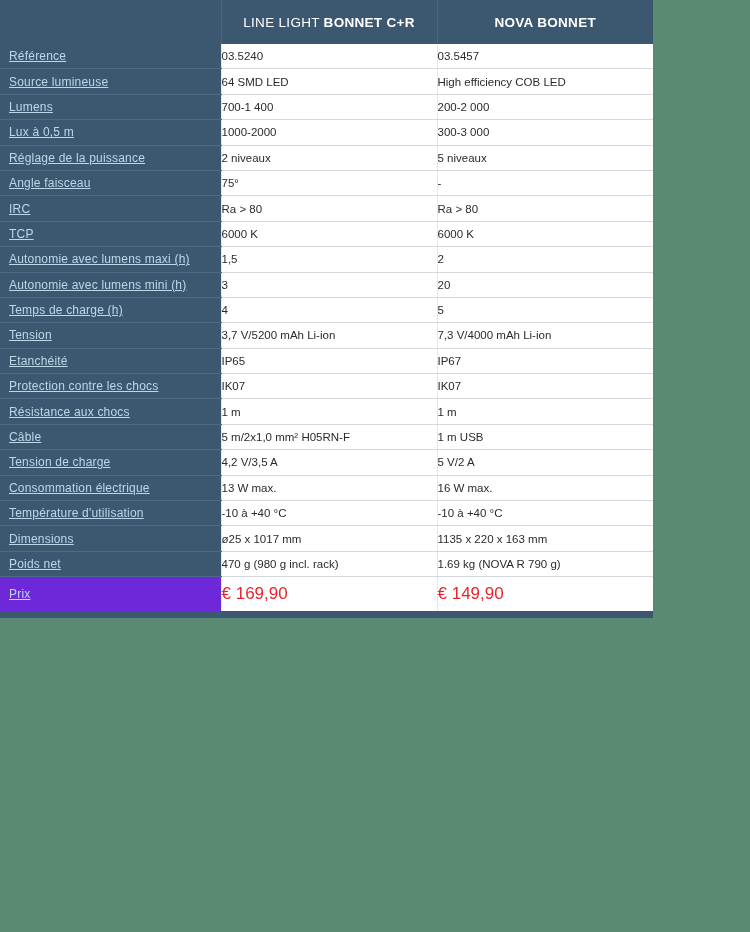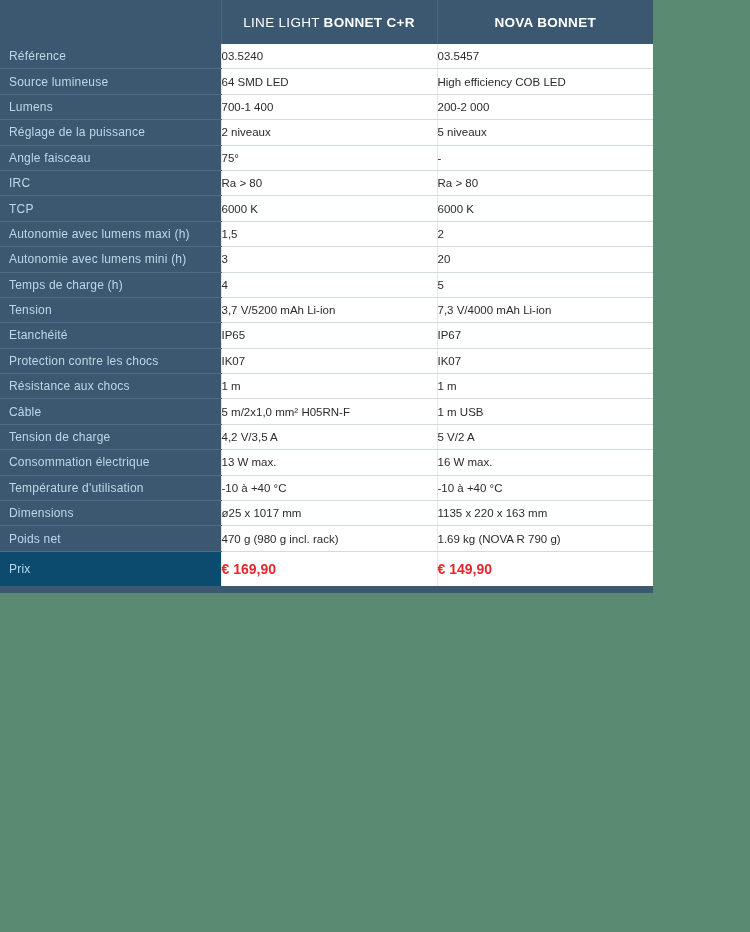--- a/index.html
+++ b/index.html
@@ -60,39 +60,40 @@
     vertical-align: middle;
   }
   tbody tr td.label {
     background: #3c5871;
     color: #b9d9e8;
     padding-left: 9px;
     font-size: 12px;
     letter-spacing: 0.2px;
     border-bottom: 1px solid #4e6b85;
     text-align: left;
+    text-decoration: underline;
   }
   tbody tr td.val {
     background: #ffffff;
     color: #2b2b2b;
     text-align: left;
     border-bottom: 1px solid #d4d9de;
     border-left: 1px solid #e4e8eb;
   }
   tbody tr.price td.label {
-    background: #0c4a6e;
+    background: #6d28d9;
     color: #b9d9e8;
     border-bottom: none;
     height: 34px;
   }
   tbody tr.price td.val {
     background: #ffffff;
     color: #e8252a;
-    font-size: 14px;
-    font-weight: bold;
+    font-size: 17px;
+    font-weight: normal;
     border-bottom: none;
     height: 34px;
   }
   .footer-bar {
     width: 653px;
     height: 7px;
     background: #3c5871;
   }
 </style>
 </head>
@@ -126,20 +127,25 @@
           <td class="label">Source lumineuse</td>
           <td class="val">64 SMD LED</td>
           <td class="val">High efficiency COB LED</td>
         </tr>
         <tr>
           <td class="label">Lumens</td>
           <td class="val">700-1 400</td>
           <td class="val">200-2 000</td>
         </tr>
         <tr>
+          <td class="label">Lux à 0,5 m</td>
+          <td class="val">1000-2000</td>
+          <td class="val">300-3 000</td>
+        </tr>
+        <tr>
           <td class="label">Réglage de la puissance</td>
           <td class="val">2 niveaux</td>
           <td class="val">5 niveaux</td>
         </tr>
         <tr>
           <td class="label">Angle faisceau</td>
           <td class="val">75°</td>
           <td class="val">-</td>
         </tr>
         <tr>

